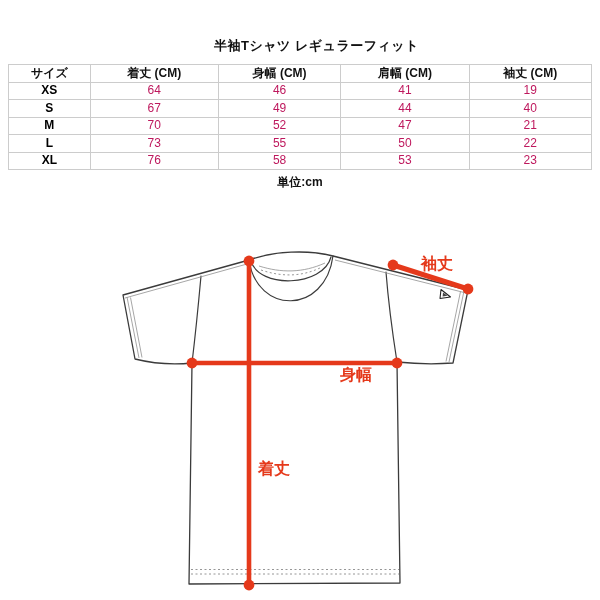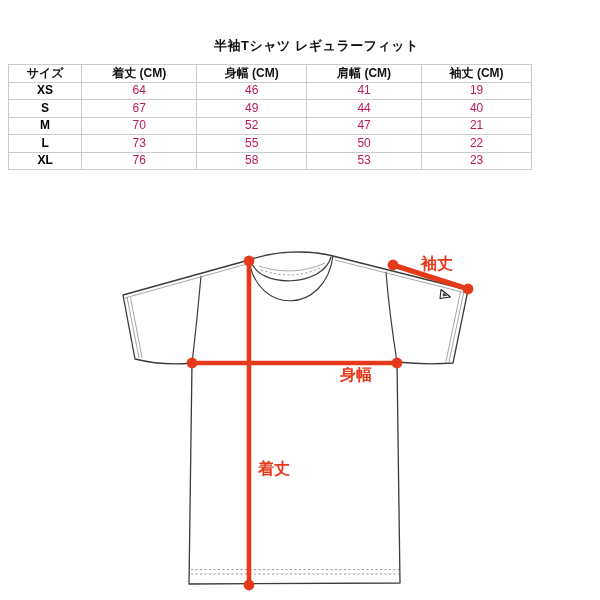--- a/index.html
+++ b/index.html
@@ -17,21 +17,21 @@
     text-align:center;
     font-size:13px;
     font-weight:bold;
     letter-spacing:0.5px;
     color:#111;
     margin-left:33px;
   }
   table.size-table {
     border-collapse:collapse;
     table-layout:fixed;
-    width:524px;
+    width:584px;
     margin:9px 0 0 8px;
   }
   .size-table th, .size-table td {
     border:1px solid #cccccc;
     text-align:center;
     vertical-align:middle;
     font-size:12px;
     height:16.5px;
     padding:0 2px;
     line-height:1.1;
@@ -120,20 +120,21 @@
       <tr>
         <th>XL</th>
         <td>76</td>
         <td>58</td>
         <td>53</td>
         <td>23</td>
       </tr>
     </tbody>
   </table>
 
+  <div class="unit">単位:cm</div>
 </div>
 
 <svg class="diagram" viewBox="0 0 600 600" aria-hidden="true">
 
   <g>
     <path class="outline" d="M249,260 L123,295 L135,359 Q163,366 192,363 L189,584 L400,583 L397,362 Q426,365 453,363 L468,290 L333,256 C308,249.5 274,251 249,260 Z"></path>
 
     <path class="seam" d="M249,260 C257,315 325,315 333,256"></path>
     <path class="seam" d="M251,261 C259,289 323,287 331,257"></path>
     <path class="stitch" d="M259,266 C281,273 303,273 325,263"></path>

